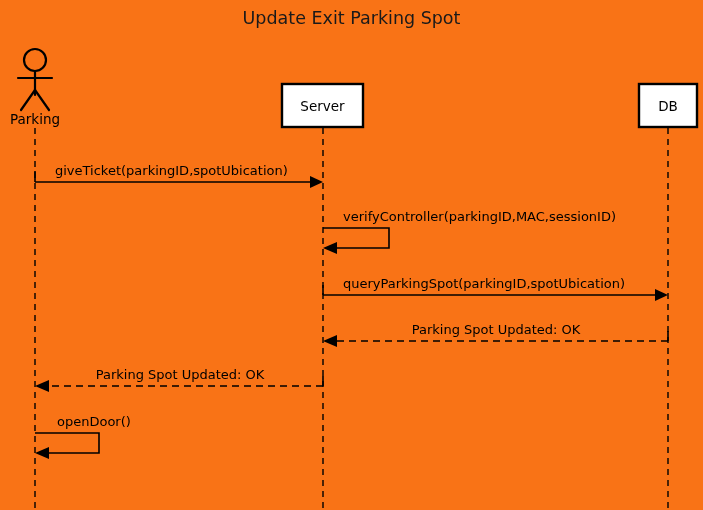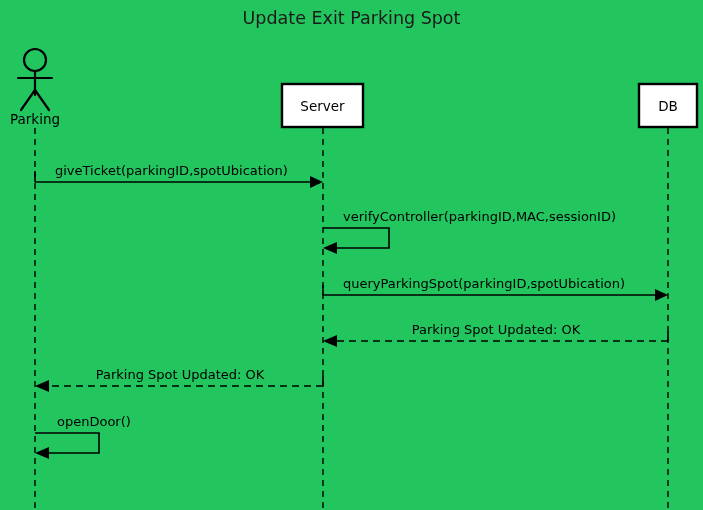--- a/index.html
+++ b/index.html
@@ -8,21 +8,21 @@
     background: #ffffff;
   }
   body {
     font-family: "DejaVu Sans", "Liberation Sans", sans-serif;
     color: #000000;
   }
   #diagram-root {
     position: relative;
     width: 703px;
     height: 510px;
-    background: #22c55e;
+    background: #f97316;
     overflow: hidden;
   }
   #uml-svg {
     position: absolute;
     top: 0;
     left: 0;
     width: 703px;
     height: 510px;
     display: block;
   }

